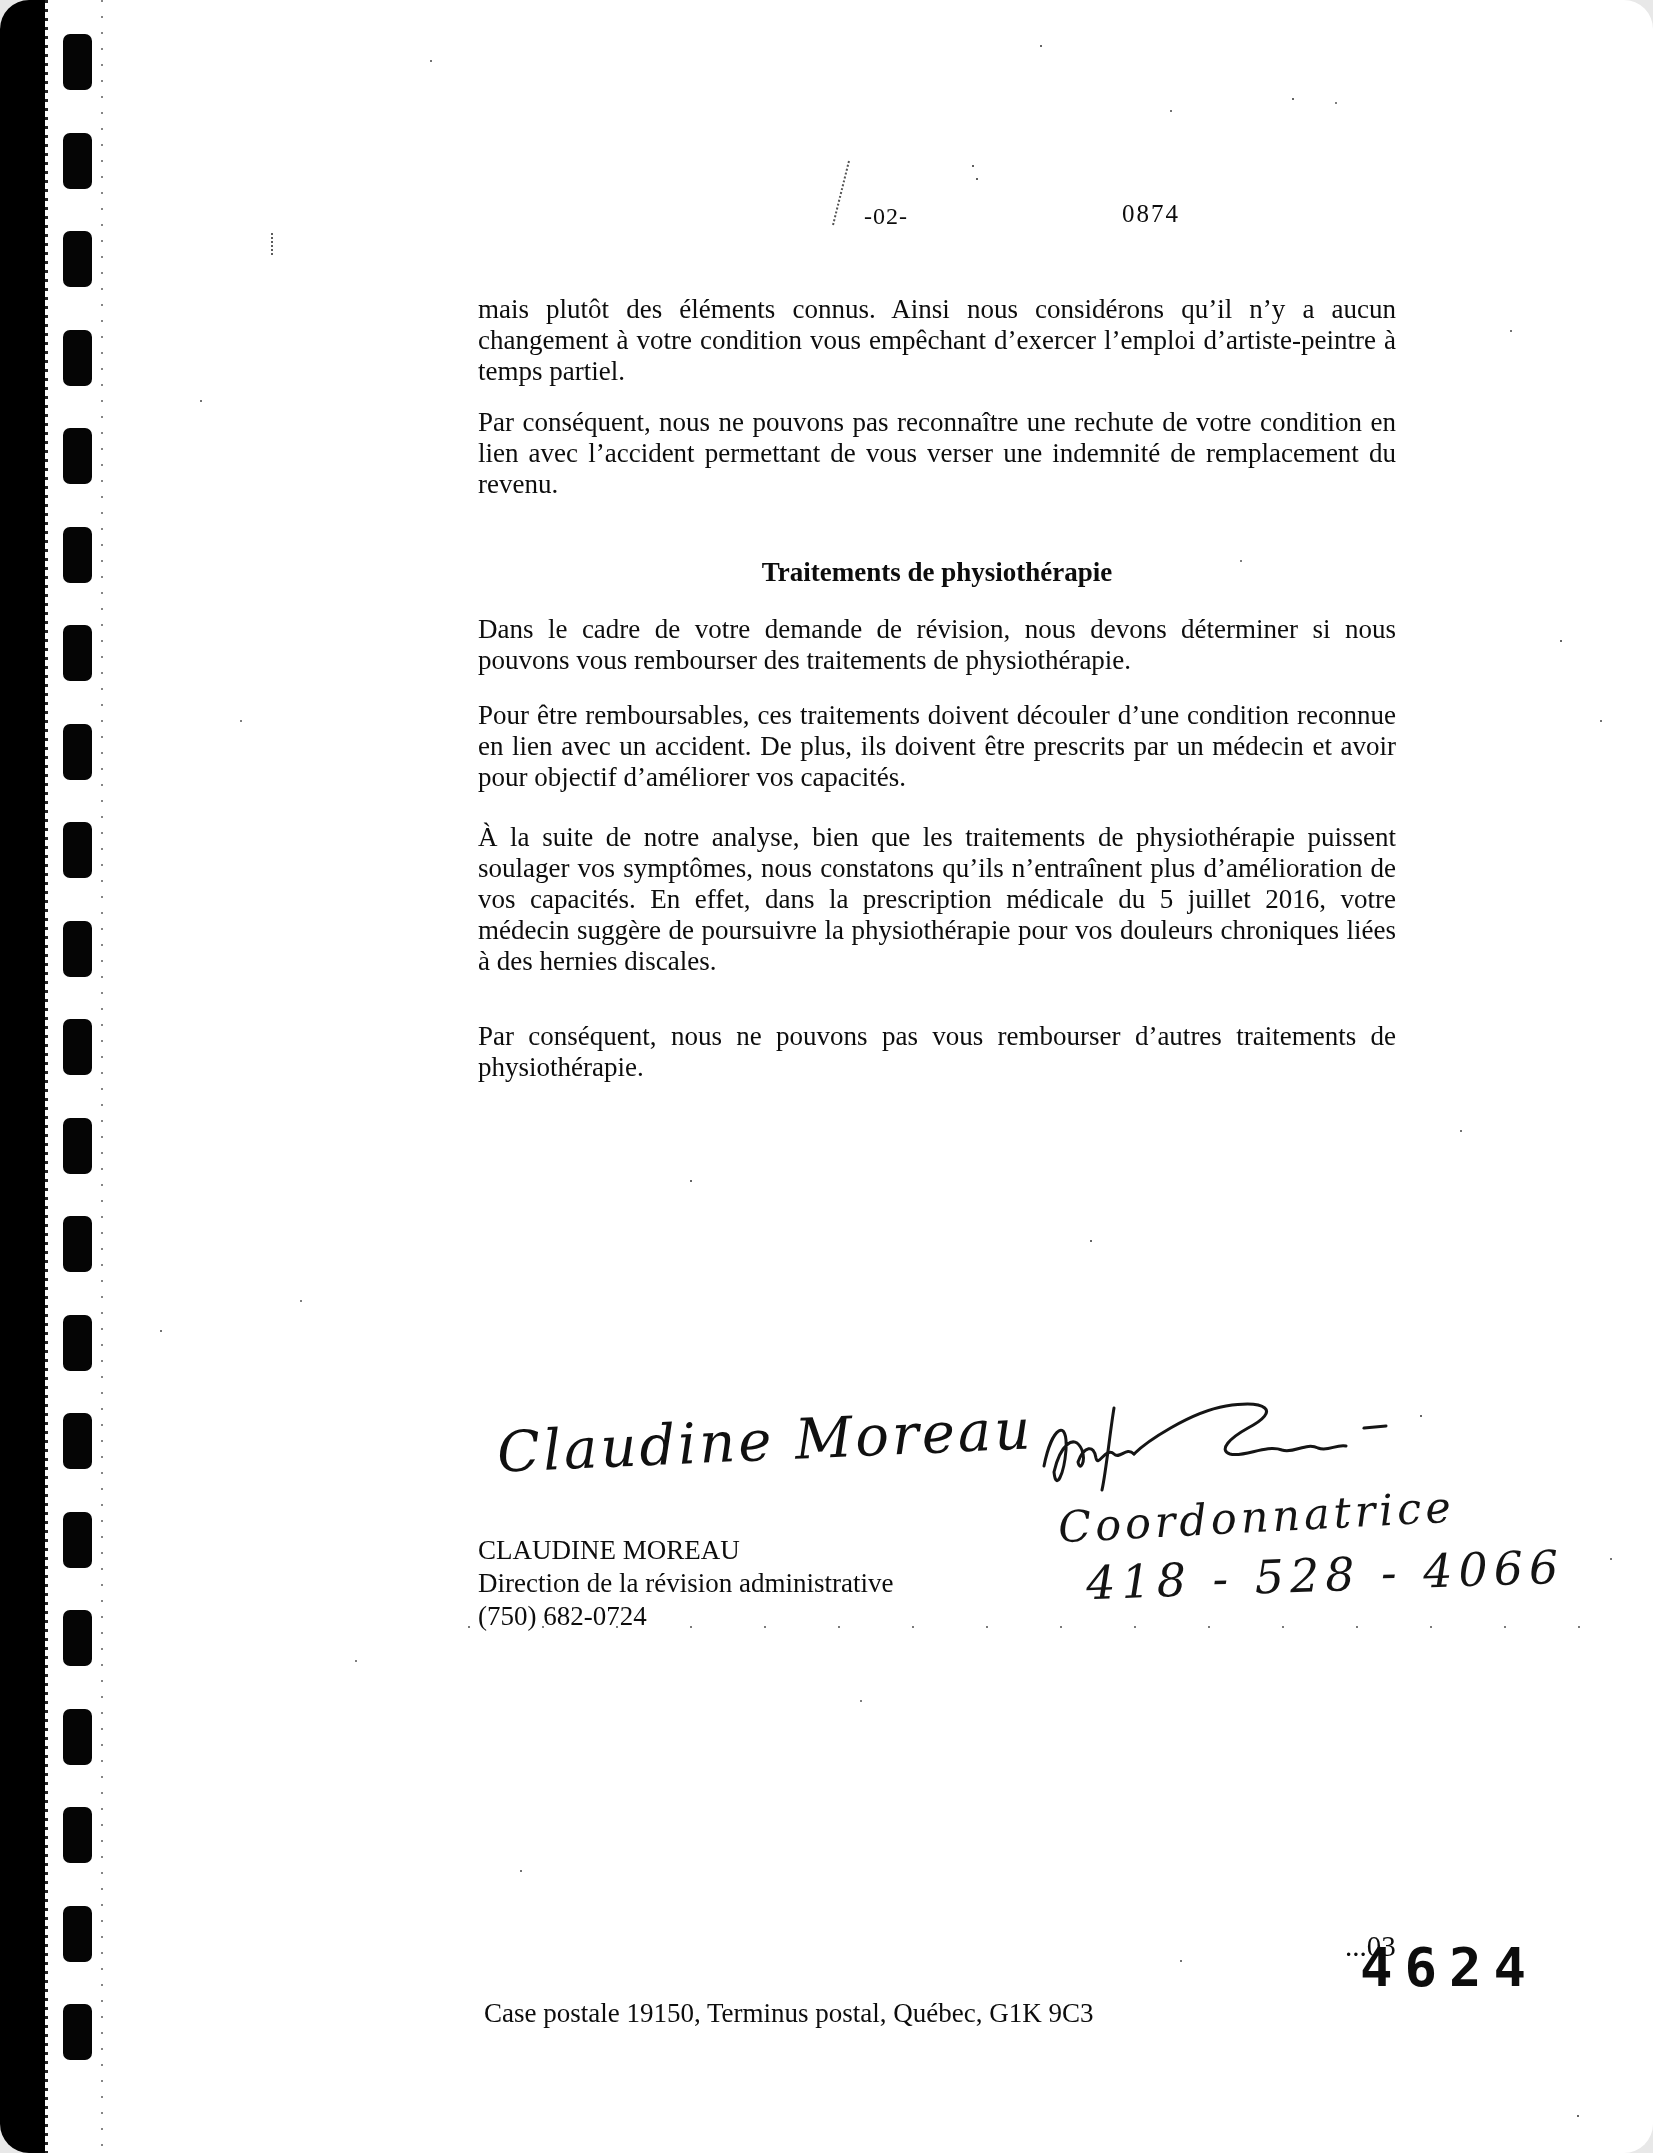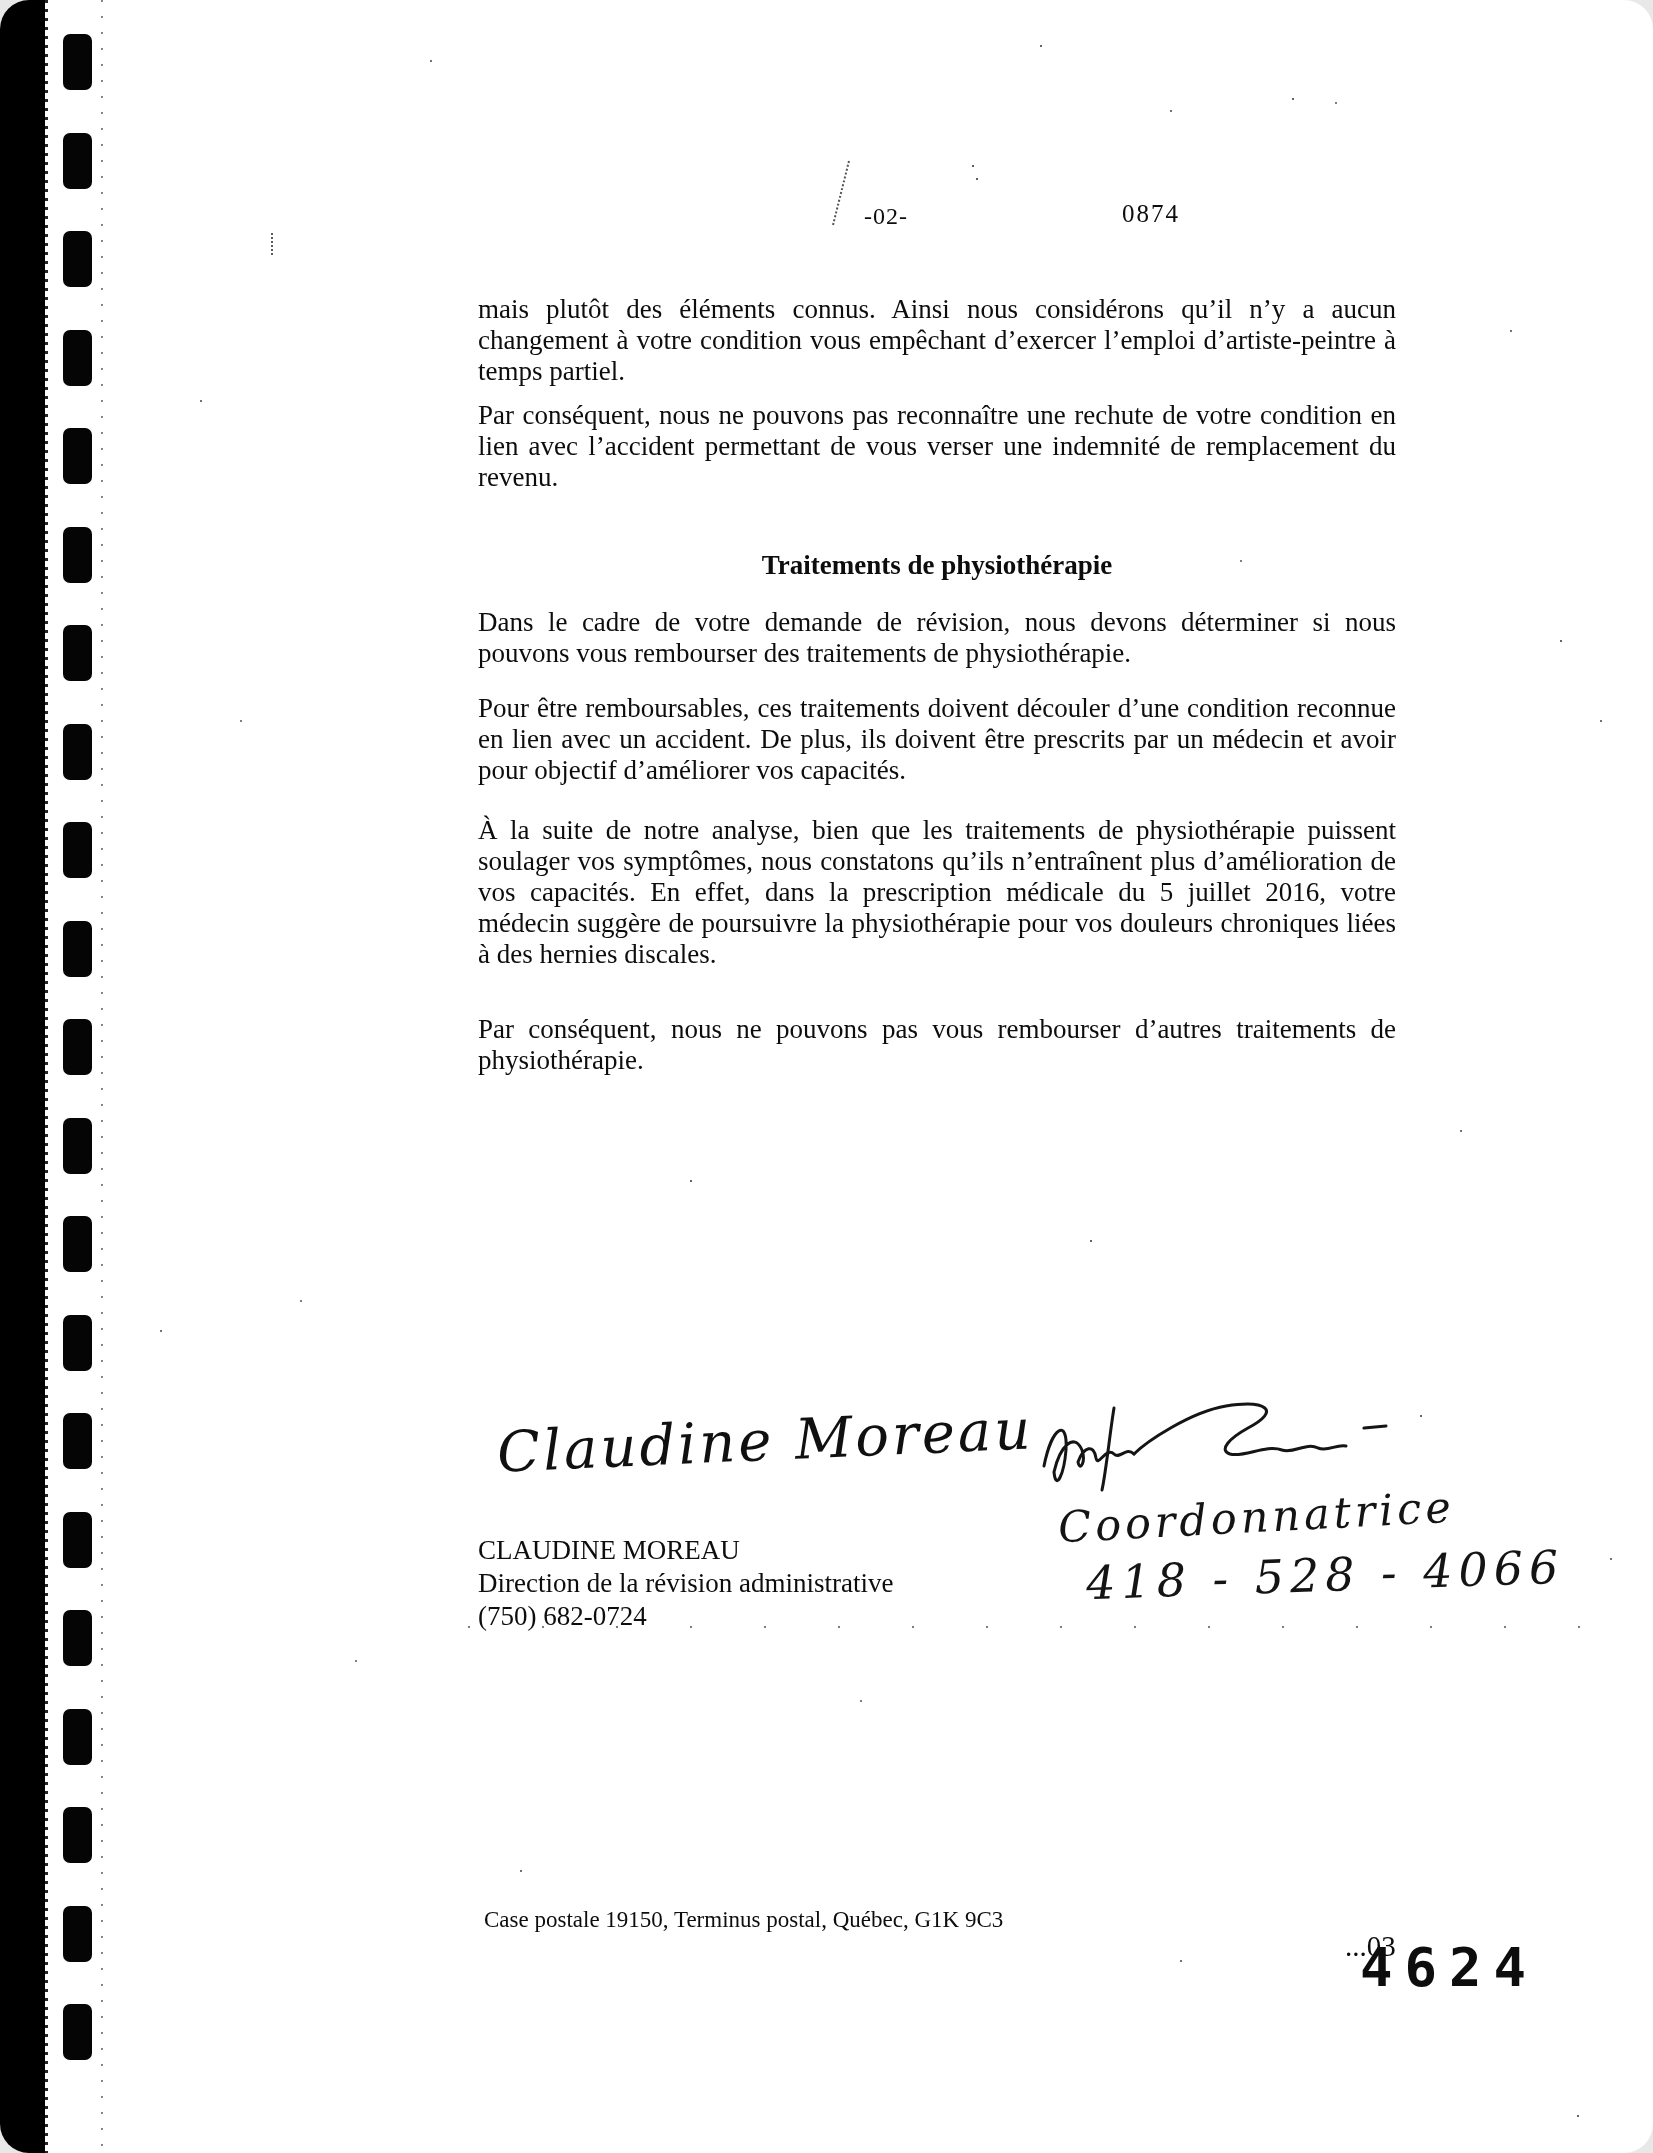--- a/index.html
+++ b/index.html
@@ -35,21 +35,21 @@
   .sig-block{position:absolute;left:478px;top:1534px;font-size:27px;line-height:33px;}
   .hand-sig-svg{position:absolute;left:1030px;top:1388px;}
   .hand-title{position:absolute;left:1058px;top:1492px;font-size:43px;
     font-family:"DejaVu Serif", serif;font-style:italic;transform:rotate(-3deg);
     letter-spacing:4px;white-space:nowrap;color:#141414;}
   .hand-phone{position:absolute;left:1086px;top:1548px;font-size:46px;
     font-family:"DejaVu Serif", serif;font-style:italic;transform:rotate(-2deg);
     letter-spacing:6px;white-space:nowrap;color:#141414;}
   
   .cont{position:absolute;left:1345px;top:1930px;font-size:29px;}
-  .address{position:absolute;left:484px;top:1907px;font-size:23px;}
+  .address{position:absolute;left:484px;top:1998px;font-size:27px;}
   .stamp{position:absolute;left:1360px;top:1936px;font-size:54px;font-weight:bold;
     font-family:"DejaVu Sans Mono", monospace;letter-spacing:12px;white-space:nowrap;}
   
   .slash{position:absolute;left:840px;top:160px;width:0;height:66px;
     border-left:2px dotted #2a2a2a;transform:rotate(14deg);opacity:.8;}
   .squiggle{position:absolute;left:271px;top:233px;width:0;height:22px;
     border-left:2px dotted #333;opacity:.8;}
   .noise{position:absolute;left:0;top:0;width:2px;height:2px;background:#333;border-radius:1px;
     box-shadow:
       430px 60px 0 #444, 1040px 45px 0 #333, 1170px 110px 0 #444, 1292px 98px 0 #333,
@@ -94,21 +94,21 @@
   <div class="dotline-v"></div>
   <div class="dotline-h"></div>
   <div class="slash"></div>
   <div class="squiggle"></div>
   <div class="noise"></div>
 
   <div class="pageno">-02-</div>
   <div class="docno">0874</div>
 
   <div class="letter">
-    <p style="margin-bottom:13px">mais plutôt des éléments connus. Ainsi nous considérons qu’il n’y a aucun changement à votre condition vous empêchant d’exercer l’emploi d’artiste-peintre à temps partiel.</p>
+    <p style="margin-bottom:20px">mais plutôt des éléments connus. Ainsi nous considérons qu’il n’y a aucun changement à votre condition vous empêchant d’exercer l’emploi d’artiste-peintre à temps partiel.</p>
     <p style="margin-bottom:57px">Par conséquent, nous ne pouvons pas reconnaître une rechute de votre condition en lien avec l’accident permettant de vous verser une indemnité de remplacement du revenu.</p>
     <h3 style="margin-bottom:26px">Traitements de physiothérapie</h3>
     <p style="margin-bottom:24px">Dans le cadre de votre demande de révision, nous devons déterminer si nous pouvons vous rembourser des traitements de physiothérapie.</p>
     <p style="margin-bottom:29px">Pour être remboursables, ces traitements doivent découler d’une condition reconnue en lien avec un accident. De plus, ils doivent être prescrits par un médecin et avoir pour objectif d’améliorer vos capacités.</p>
     <p style="margin-bottom:44px">À la suite de notre analyse, bien que les traitements de physiothérapie puissent soulager vos symptômes, nous constatons qu’ils n’entraînent plus d’amélioration de vos capacités. En effet, dans la prescription médicale du 5 juillet 2016, votre médecin suggère de poursuivre la physiothérapie pour vos douleurs chroniques liées à des hernies discales.</p>
     <p style="margin-bottom:28px">Par conséquent, nous ne pouvons pas vous rembourser d’autres traitements de physiothérapie.</p>
   </div>
 
   <div class="sig-script">Claudine Moreau</div>
 

